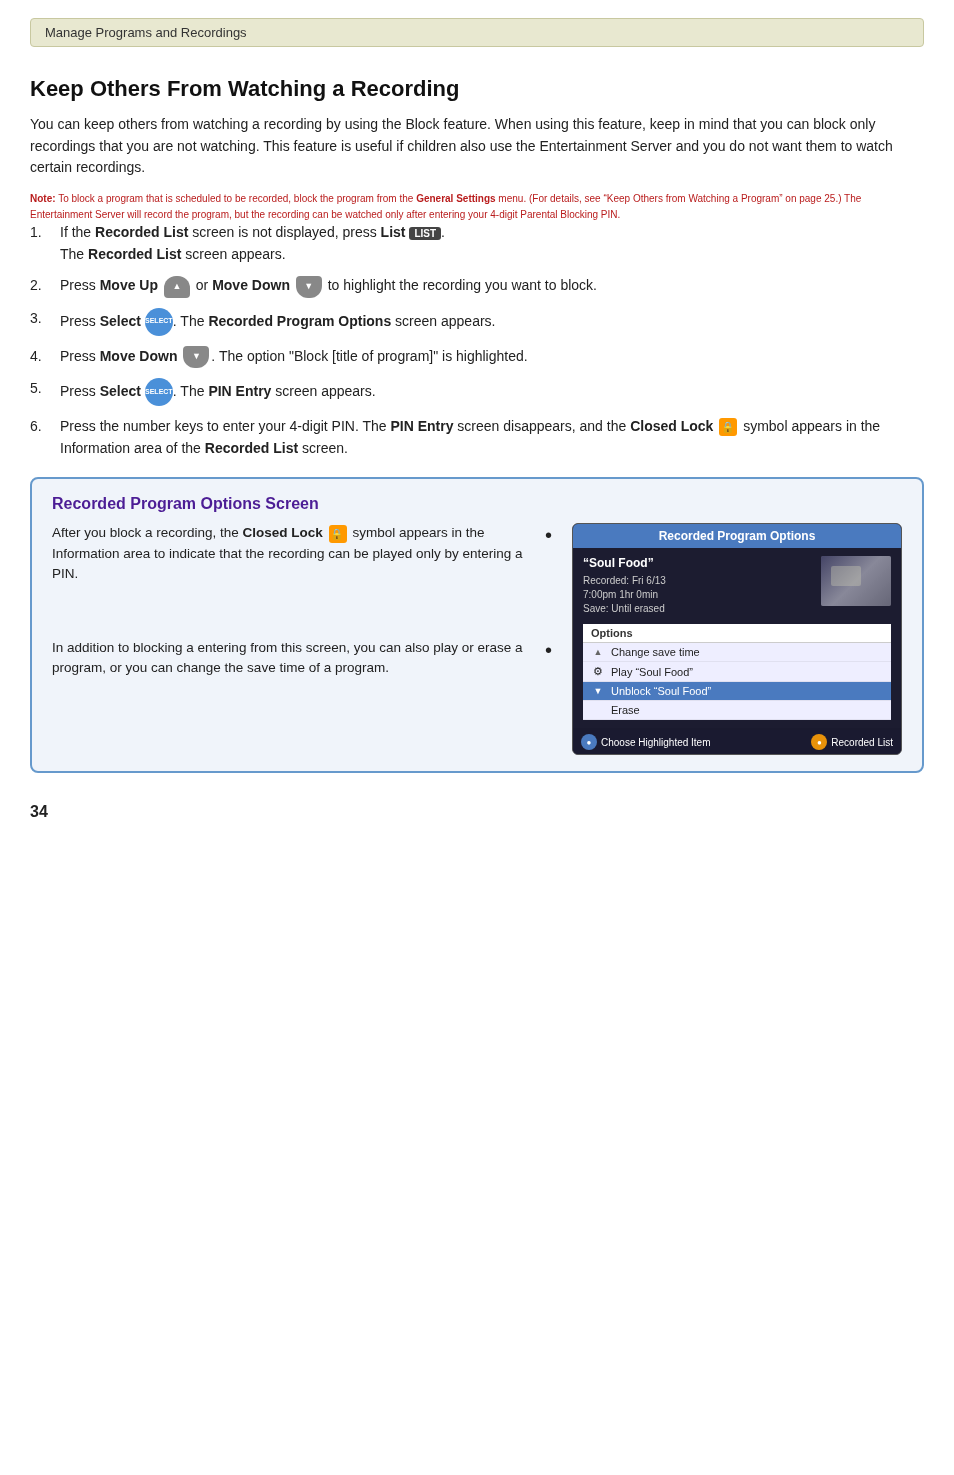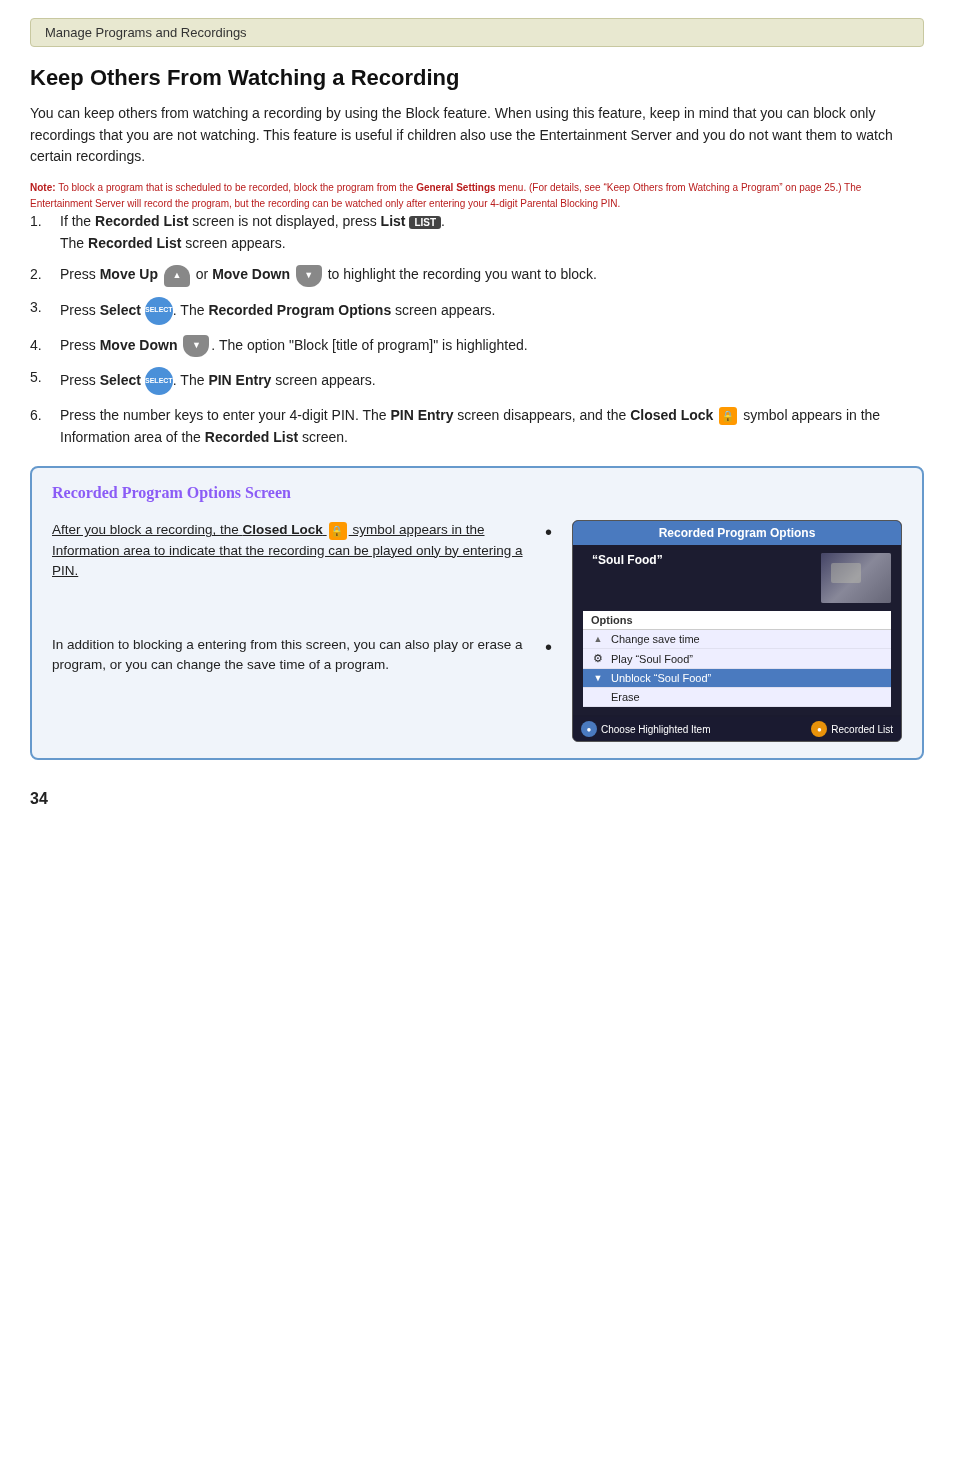--- a/index.html
+++ b/index.html
@@ -18,21 +18,21 @@
     }
 
     
     .breadcrumb-bar {
       background: #e8e8d0;
       border: 1px solid #c8c8a0;
       border-radius: 4px;
       padding: 6px 14px;
       font-size: 13px;
       color: #333;
-      margin-bottom: 18px;
+      margin-bottom: 29px;
     }
 
     
     .main-heading {
       font-size: 22px;
       font-weight: bold;
       margin-bottom: 12px;
       color: #111;
     }
 
@@ -124,23 +124,22 @@
     .options-box {
       border: 2px solid #6699cc;
       border-radius: 8px;
       background: #f0f4fa;
       padding: 16px 20px;
       margin-top: 18px;
     }
     .options-box-title {
       font-size: 16px;
       font-weight: bold;
-      color: #8b5cf6;
-      margin-bottom: 18px;
-      font-family: Liberation Serif, serif;
+      color: #4c1d95;
+      margin-bottom: 10px;
     }
     .options-box-inner {
       display: flex;
       gap: 20px;
       align-items: flex-start;
     }
     .options-box-left {
       flex: 1;
       font-size: 13.5px;
       line-height: 1.5;
@@ -184,21 +183,20 @@
       background: #1c1c30;
       padding: 8px 10px;
     }
     .screen-program-info {
       display: flex;
       gap: 8px;
       margin-bottom: 8px;
     }
     .screen-info-text {
       flex: 1;
-      margin-left: 9px;
     }
     .program-title {
       color: #fff;
       font-size: 12px;
       font-weight: bold;
       margin-bottom: 4px;
     }
     .program-details {
       color: #ccc;
       font-size: 10px;
@@ -424,21 +422,21 @@
   </ol>
 
   <div class="options-box">
     <div class="options-box-title">Recorded Program Options Screen</div>
 
     <div class="options-box-inner">
 
       <div class="options-box-left">
         <div class="left-section-para">
           <div class="bullet-row">
-            <div style="flex:1;text-decoration:underline;">
+            <div style="flex:1;">
               After you block a recording, the <strong>Closed Lock</strong>
               <span class="lock-icon">🔒</span>
               symbol appears in the Information area to indicate that the recording can be played only by entering a PIN.
             </div>
             <div class="bullet-dot">•</div>
           </div>
         </div>
 
         <div class="spacer-text" style="height:20px;"></div>
 
@@ -453,20 +451,25 @@
       <div class="options-box-right">
         <div class="screen-mockup">
 
           <div class="screen-header">Recorded Program Options</div>
 
           <div class="screen-body">
 
             <div class="screen-program-info">
               <div class="screen-info-text">
                 <div class="program-title">“Soul Food”</div>
+                <div class="program-details">
+                  <div>Recorded: Fri  6/13</div>
+                  <div>7:00pm  1hr  0min</div>
+                  <div>Save: Until erased</div>
+                </div>
               </div>
               <div class="program-thumbnail">
                 <div class="thumbnail-img"></div>
               </div>
             </div>
 
 
             <div class="options-dropdown">
               <div class="options-header">Options</div>
 

